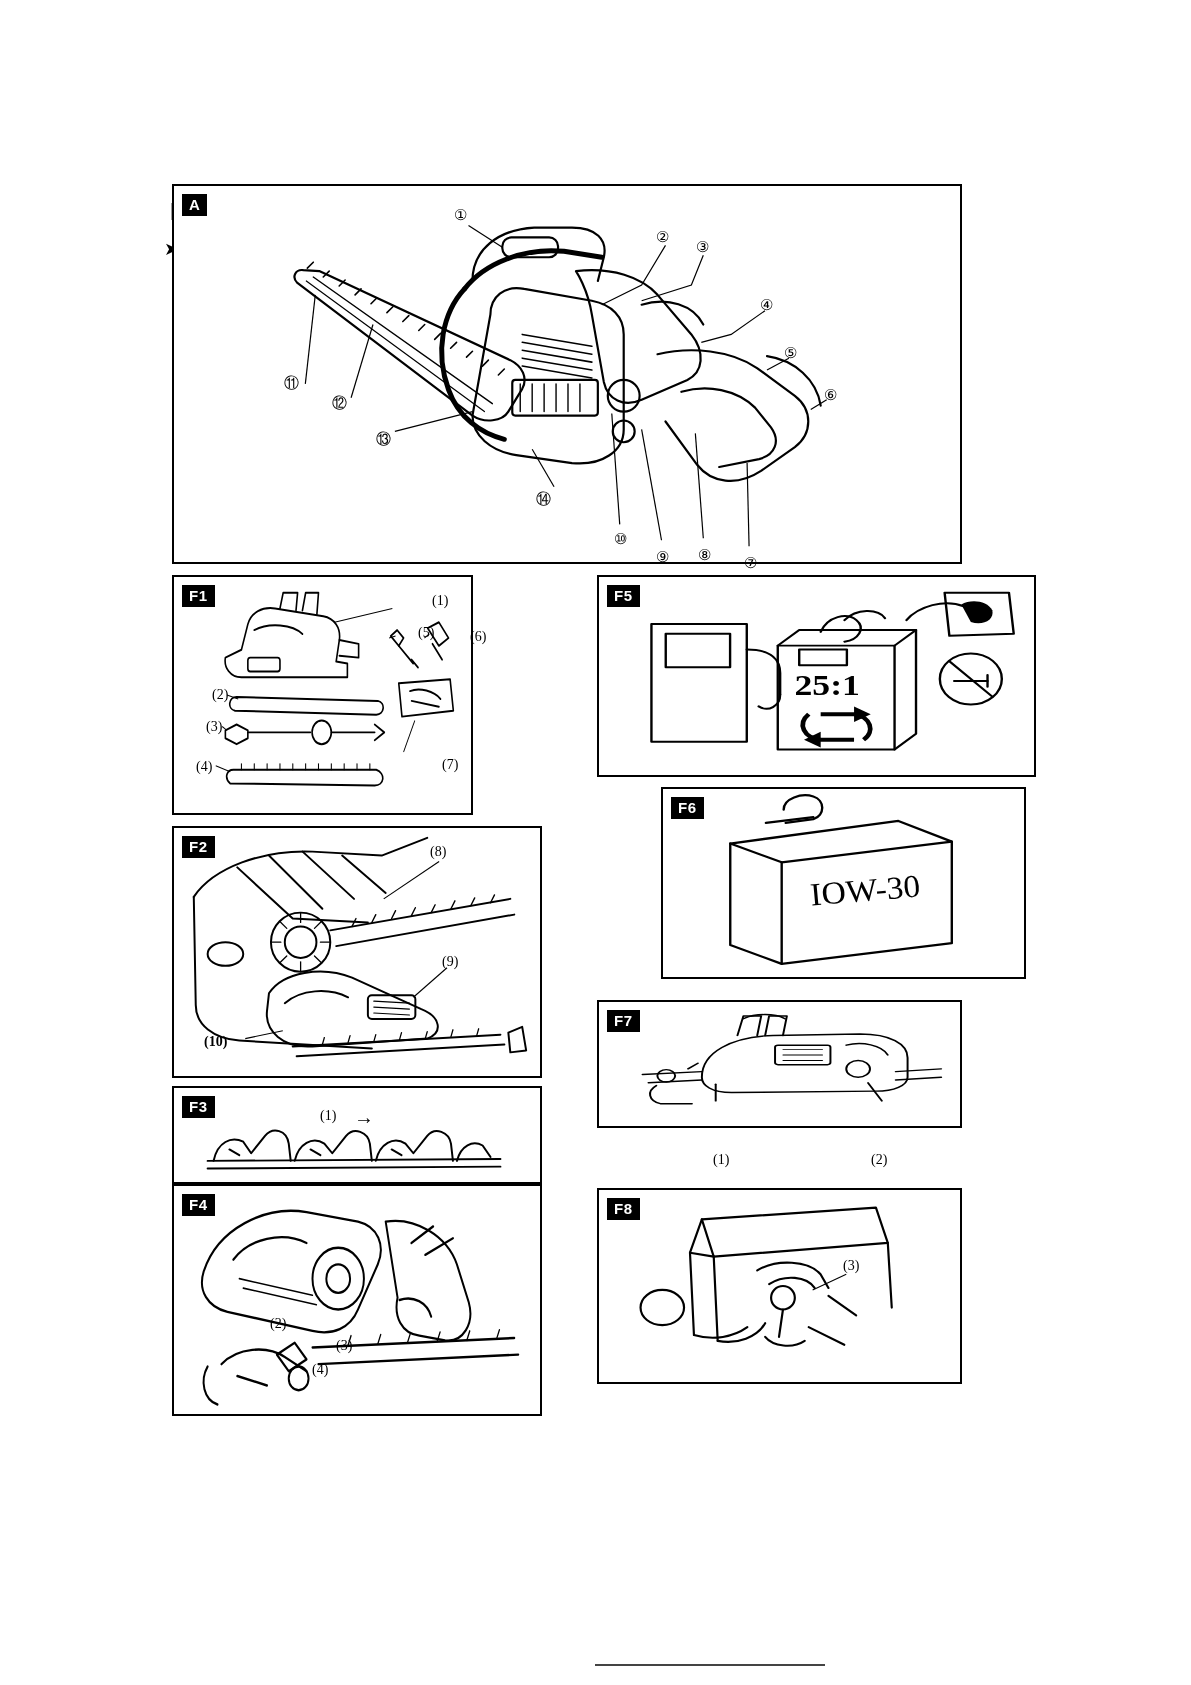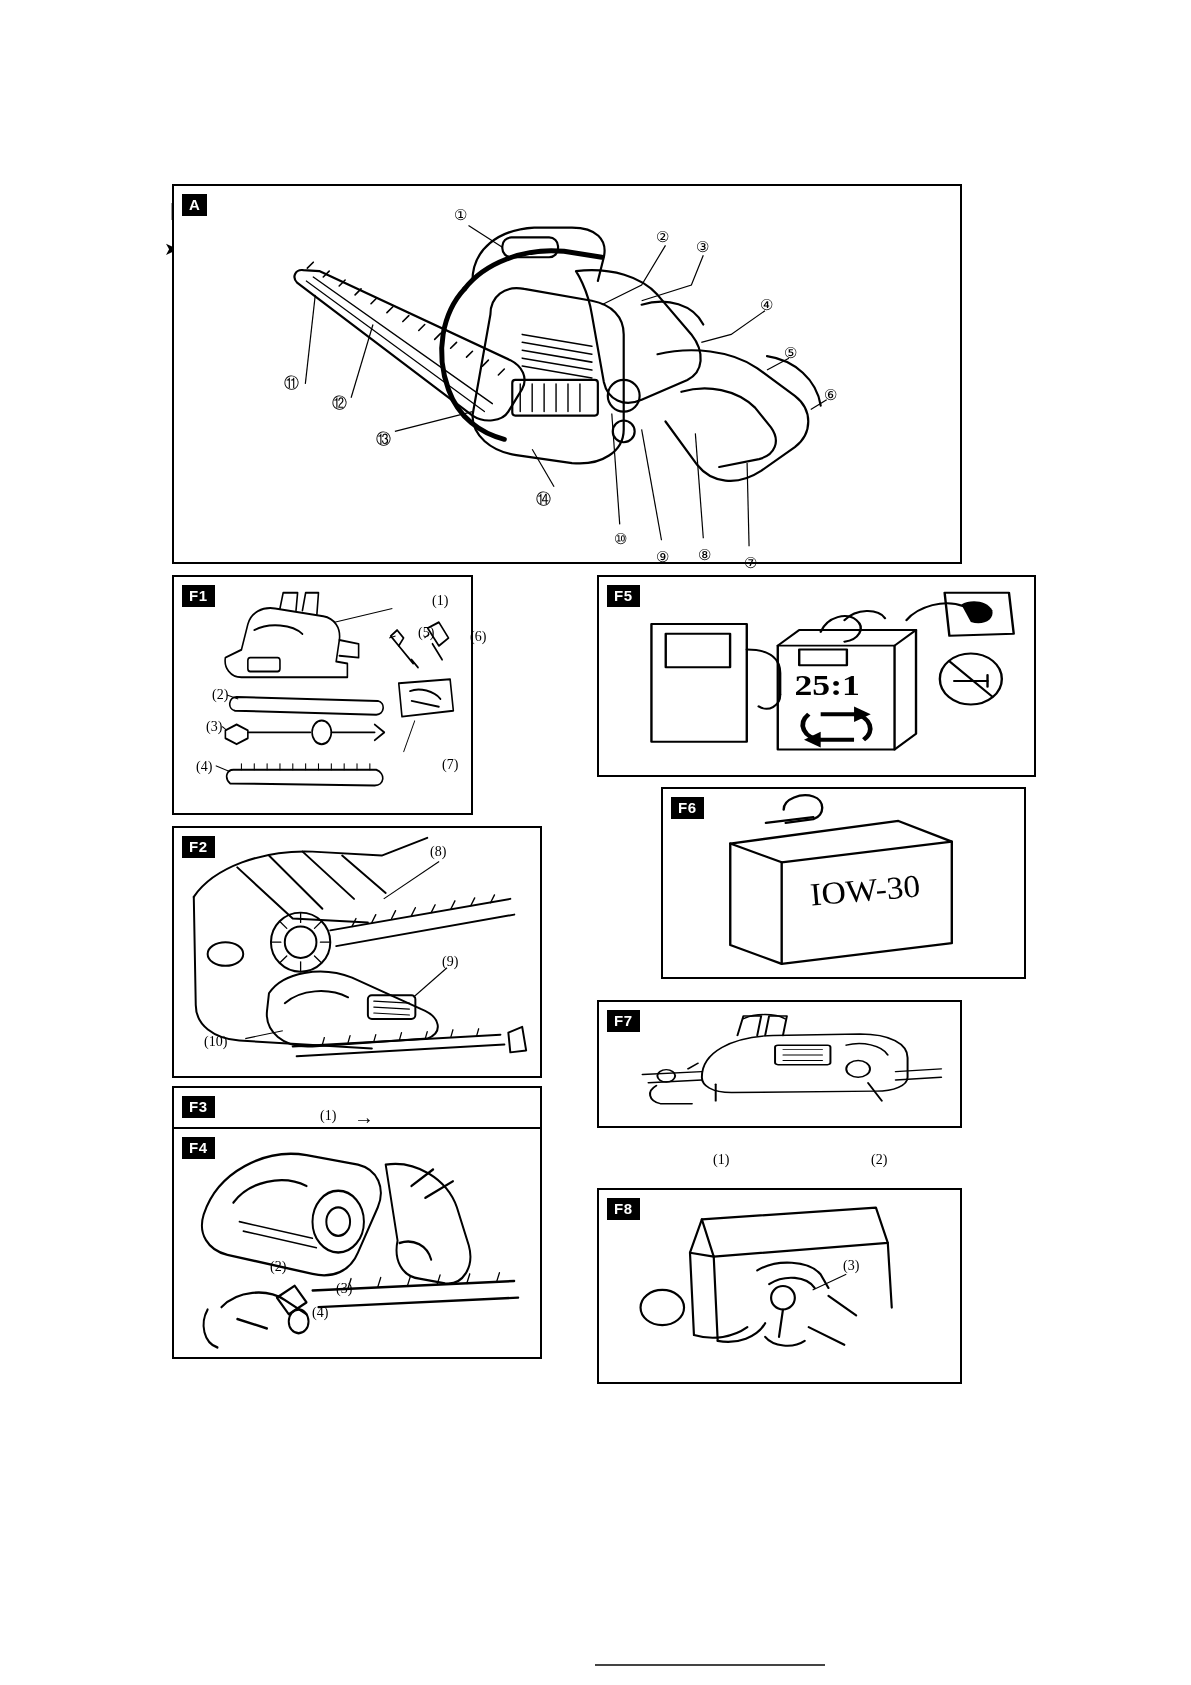--- a/index.html
+++ b/index.html
@@ -251,21 +251,21 @@
             <path d="M254 214 l2 -7"></path>
             <path d="M280 212 l2 -7"></path>
           <path d="M306 211 l2 -7"></path>
         </g>
         <path d="M338 208 L 352 202 L 356 226 L 340 228 Z"></path>
         <ellipse cx="52" cy="128" rx="18" ry="12"></ellipse>
       </g>
     </svg>
     <div class="callout" style="left:256px;top:16px;">(8)</div>
     <div class="callout" style="left:268px;top:126px;">(9)</div>
-    <div class="callout" style="left:30px;top:206px;">(10)</div>
+    <div class="callout" style="left:30px;top:206px;font-weight:bold;">(10)</div>
     <svg class="art" viewBox="0 0 370 252" preserveAspectRatio="none">
       <g stroke="#000" stroke-width="1.1" fill="none">
         <path d="M268 34 L 212 72"></path>
         <path d="M276 142 L 242 172"></path>
         <path d="M72 214 L 110 206"></path>
       </g>
     </svg>
   </div>
 
   <div class="panel" style="left:172px;top:1086px;width:370px;height:98px;">
@@ -280,21 +280,21 @@
         <path d="M286 76 C 290 60 302 54 312 60 L 320 72"></path>
         <path d="M56 64 L 66 70"></path>
           <path d="M138 64 L 148 70"></path>
           <path d="M220 64 L 230 70"></path>
       </g>
     </svg>
     <div class="callout" style="left:146px;top:20px;">(1)</div>
     <div class="callout" style="left:180px;top:18px;font-size:20px;">→</div>
   </div>
 
-  <div class="panel" style="left:172px;top:1127px;width:370px;height:232px;">
+  <div class="panel" style="left:172px;top:1184px;width:370px;height:232px;">
     <div class="panel-tag">F4</div>
     <svg class="art" viewBox="0 0 370 192" preserveAspectRatio="none">
       <g fill="none" stroke="#000" stroke-width="2" stroke-linejoin="round" stroke-linecap="round">
 
         <path d="M30 72 C 44 36 92 16 134 22 L 186 30 C 206 34 214 50 206 66 L 186 104 C 178 120 160 126 140 122 L 54 106 C 34 102 24 88 30 72 Z"></path>
         <path d="M60 62 C 76 44 110 38 134 48"></path>
         <g stroke-width="1.3">
           <path d="M66 78 L 140 92"></path>
             <path d="M70 86 L 144 100"></path>
         </g>

